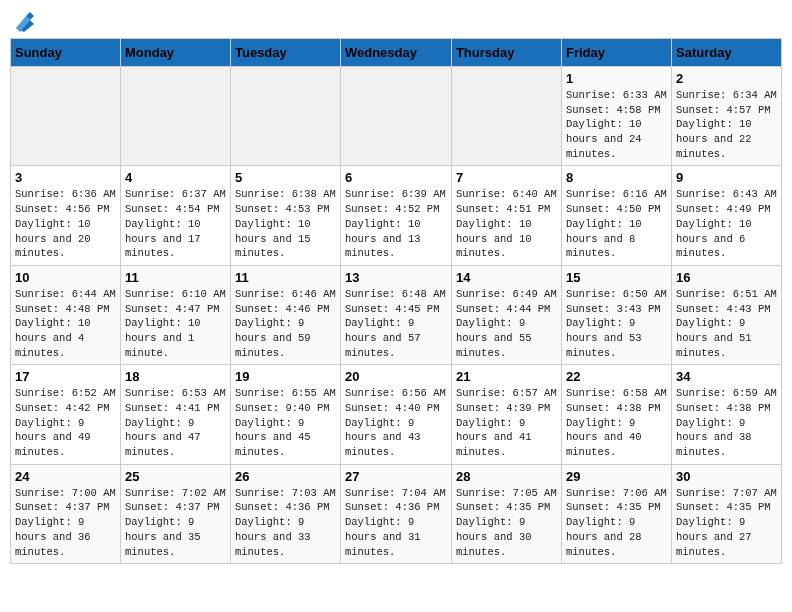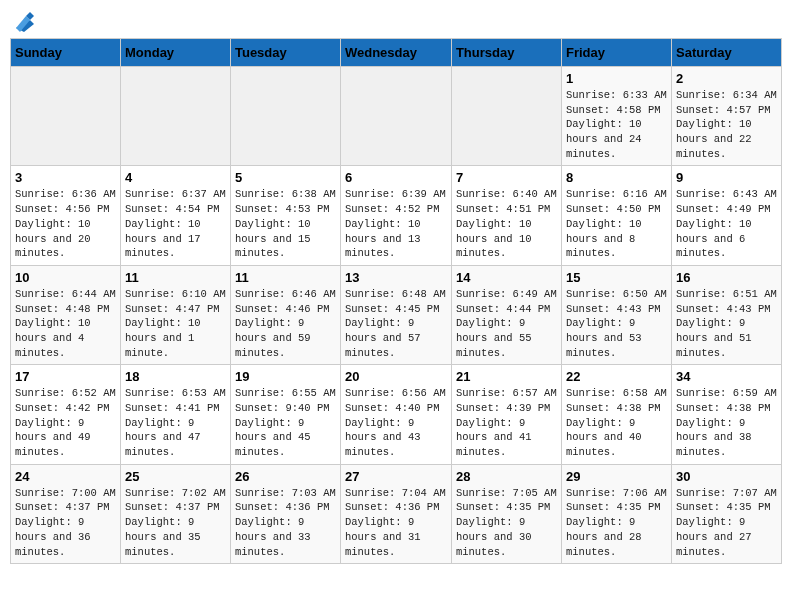--- a/index.html
+++ b/index.html
@@ -206,21 +206,21 @@
         </td>
         <td>
           <span class="day-number">14</span>
           <div class="day-content">Sunrise: 6:49 AM
 Sunset: 4:44 PM
 Daylight: 9 hours and 55 minutes.</div>
         </td>
         <td>
           <span class="day-number">15</span>
           <div class="day-content">Sunrise: 6:50 AM
-Sunset: 4:43 PM
+Sunset: 3:43 PM
 Daylight: 9 hours and 53 minutes.</div>
         </td>
         <td>
           <span class="day-number">16</span>
           <div class="day-content">Sunrise: 6:51 AM
 Sunset: 4:43 PM
 Daylight: 9 hours and 51 minutes.</div>
         </td>
       </tr>
       <tr>

